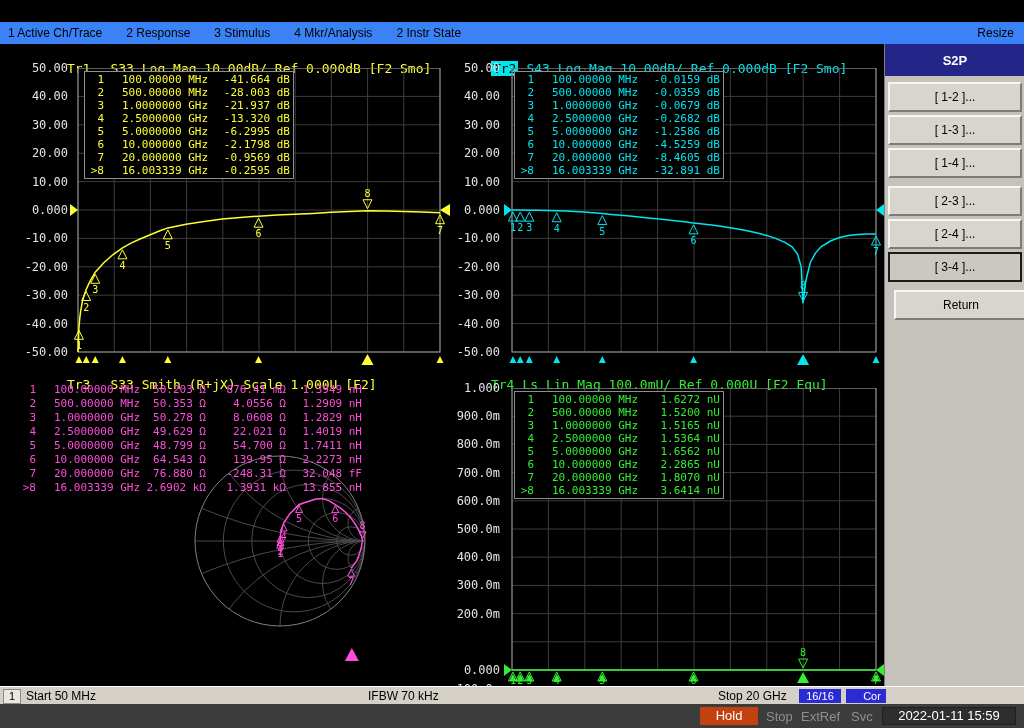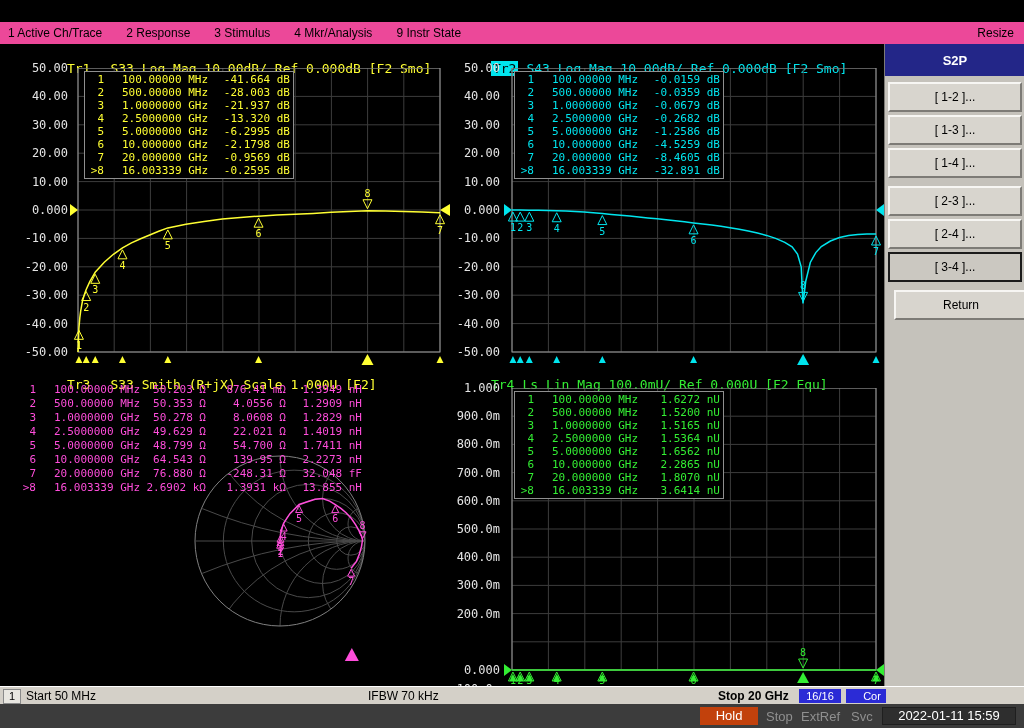--- a/index.html
+++ b/index.html
@@ -3,21 +3,21 @@
 <meta charset="utf-8">
 <style>
   html,body{margin:0;padding:0;background:#222;}
   .screen{position:relative;width:1024px;height:728px;background:#000;overflow:hidden;
           font-family:"Liberation Sans",sans-serif;}
   
   .titlebar{position:absolute;left:0;top:0;width:1024px;height:22px;background:#ffffff;
             color:#000;font-size:12px;display:flex;align-items:center;gap:6px;
             padding-left:6px;box-sizing:border-box;}
   .app-icon{width:13px;height:13px;background:#2a4fc0;border:1px solid #16307d;border-radius:2px;display:inline-block;}
-  .menubar{position:absolute;left:0;top:22px;width:1024px;height:22px;background:#ec4899;
+  .menubar{position:absolute;left:0;top:22px;width:1024px;height:22px;background:#3b82f6;
            font-size:12px;color:#000;display:flex;align-items:center;box-sizing:border-box;padding-left:8px;}
   .menubar .mitem{margin-right:24px;cursor:default;}
   .menubar .resize{position:absolute;right:10px;}
   
   .main{position:absolute;left:0;top:44px;width:884px;height:642px;background:#000;}
   .thdr{position:absolute;font:13px "DejaVu Sans Mono",monospace;white-space:pre;}
   .tname{margin-right:8px;}
   .inv{background:var(--tr2);color:#000;padding:0 2px;}
   .c-tr1{color:var(--tr1);padding-left:12px;} .c-tr2{color:var(--tr2);} .c-tr3{color:var(--tr3);} .c-tr4{color:var(--tr4);}
   .ylabels{position:absolute;width:46px;top:0;height:642px;}
@@ -41,21 +41,21 @@
          font:12px "Liberation Sans",sans-serif;display:flex;align-items:center;justify-content:center;cursor:default;}
   .skbtn.pressed{border:2px solid #1b1b1b;background:#cbc8c1;}
   
   .statusbar{position:absolute;left:0;top:686px;width:1024px;height:18px;background:#d4d0c8;
              border-top:1px solid #ffffff;box-sizing:border-box;font:12px "Liberation Sans",sans-serif;color:#000;}
   .statusbar span{position:absolute;white-space:pre;}
   .ch-ind{left:3px;top:2px;width:16px;height:13px;border:1px solid #8a8a8a;background:#e9e7e1;
           text-align:center;font-size:11px;line-height:13px;}
   .sb-start{left:26px;top:2px;}
   .sb-ifbw{left:368px;top:2px;}
-  .sb-stop{left:718px;top:2px;font-weight:bold;}
+  .sb-stop{left:718px;top:2px;}
   .bluebox{background:#2b2bd6;color:#fff !important;text-align:center;font-size:11px;height:14px;line-height:14px;}
   .sb-pts{left:799px;top:2px;width:42px;}
   .sb-cor{left:846px;top:2px;width:28px;padding-left:12px;}
   .sysbar{position:absolute;left:0;top:704px;width:1024px;height:24px;background:#3c3c3c;
           font:13px "Liberation Sans",sans-serif;}
   .sysbar span{position:absolute;white-space:pre;}
   .sys-hold{left:700px;top:3px;width:58px;height:18px;background:#c2410c;color:#fff;text-align:center;line-height:18px;}
   .sys-stop{left:766px;top:5px;color:#8f8f8f;}
   .sys-extref{left:801px;top:5px;color:#8f8f8f;}
   .sys-svc{left:851px;top:5px;color:#8f8f8f;}
@@ -67,21 +67,21 @@
 
 <div class="screen">
 
 
   <div class="menubar">
     <span id="menu-items" style="display:flex;">
         <span class="mitem">1 Active Ch/Trace</span>
         <span class="mitem">2 Response</span>
         <span class="mitem">3 Stimulus</span>
         <span class="mitem">4 Mkr/Analysis</span>
-        <span class="mitem">9 Instr State</span>
+        <span class="mitem">2 Instr State</span>
       </span>
     <span class="resize">Resize</span>
   </div>
 
   <div class="main">
 
     <div class="thdr" style="left:8px;top:2px;">
       <span class="tname c-tr1">Tr1</span><span class="c-tr1">S33 Log Mag 10.00dB/ Ref 0.000dB [F2 Smo]</span>
     </div>
     <div class="thdr" style="left:444px;top:2px;">

